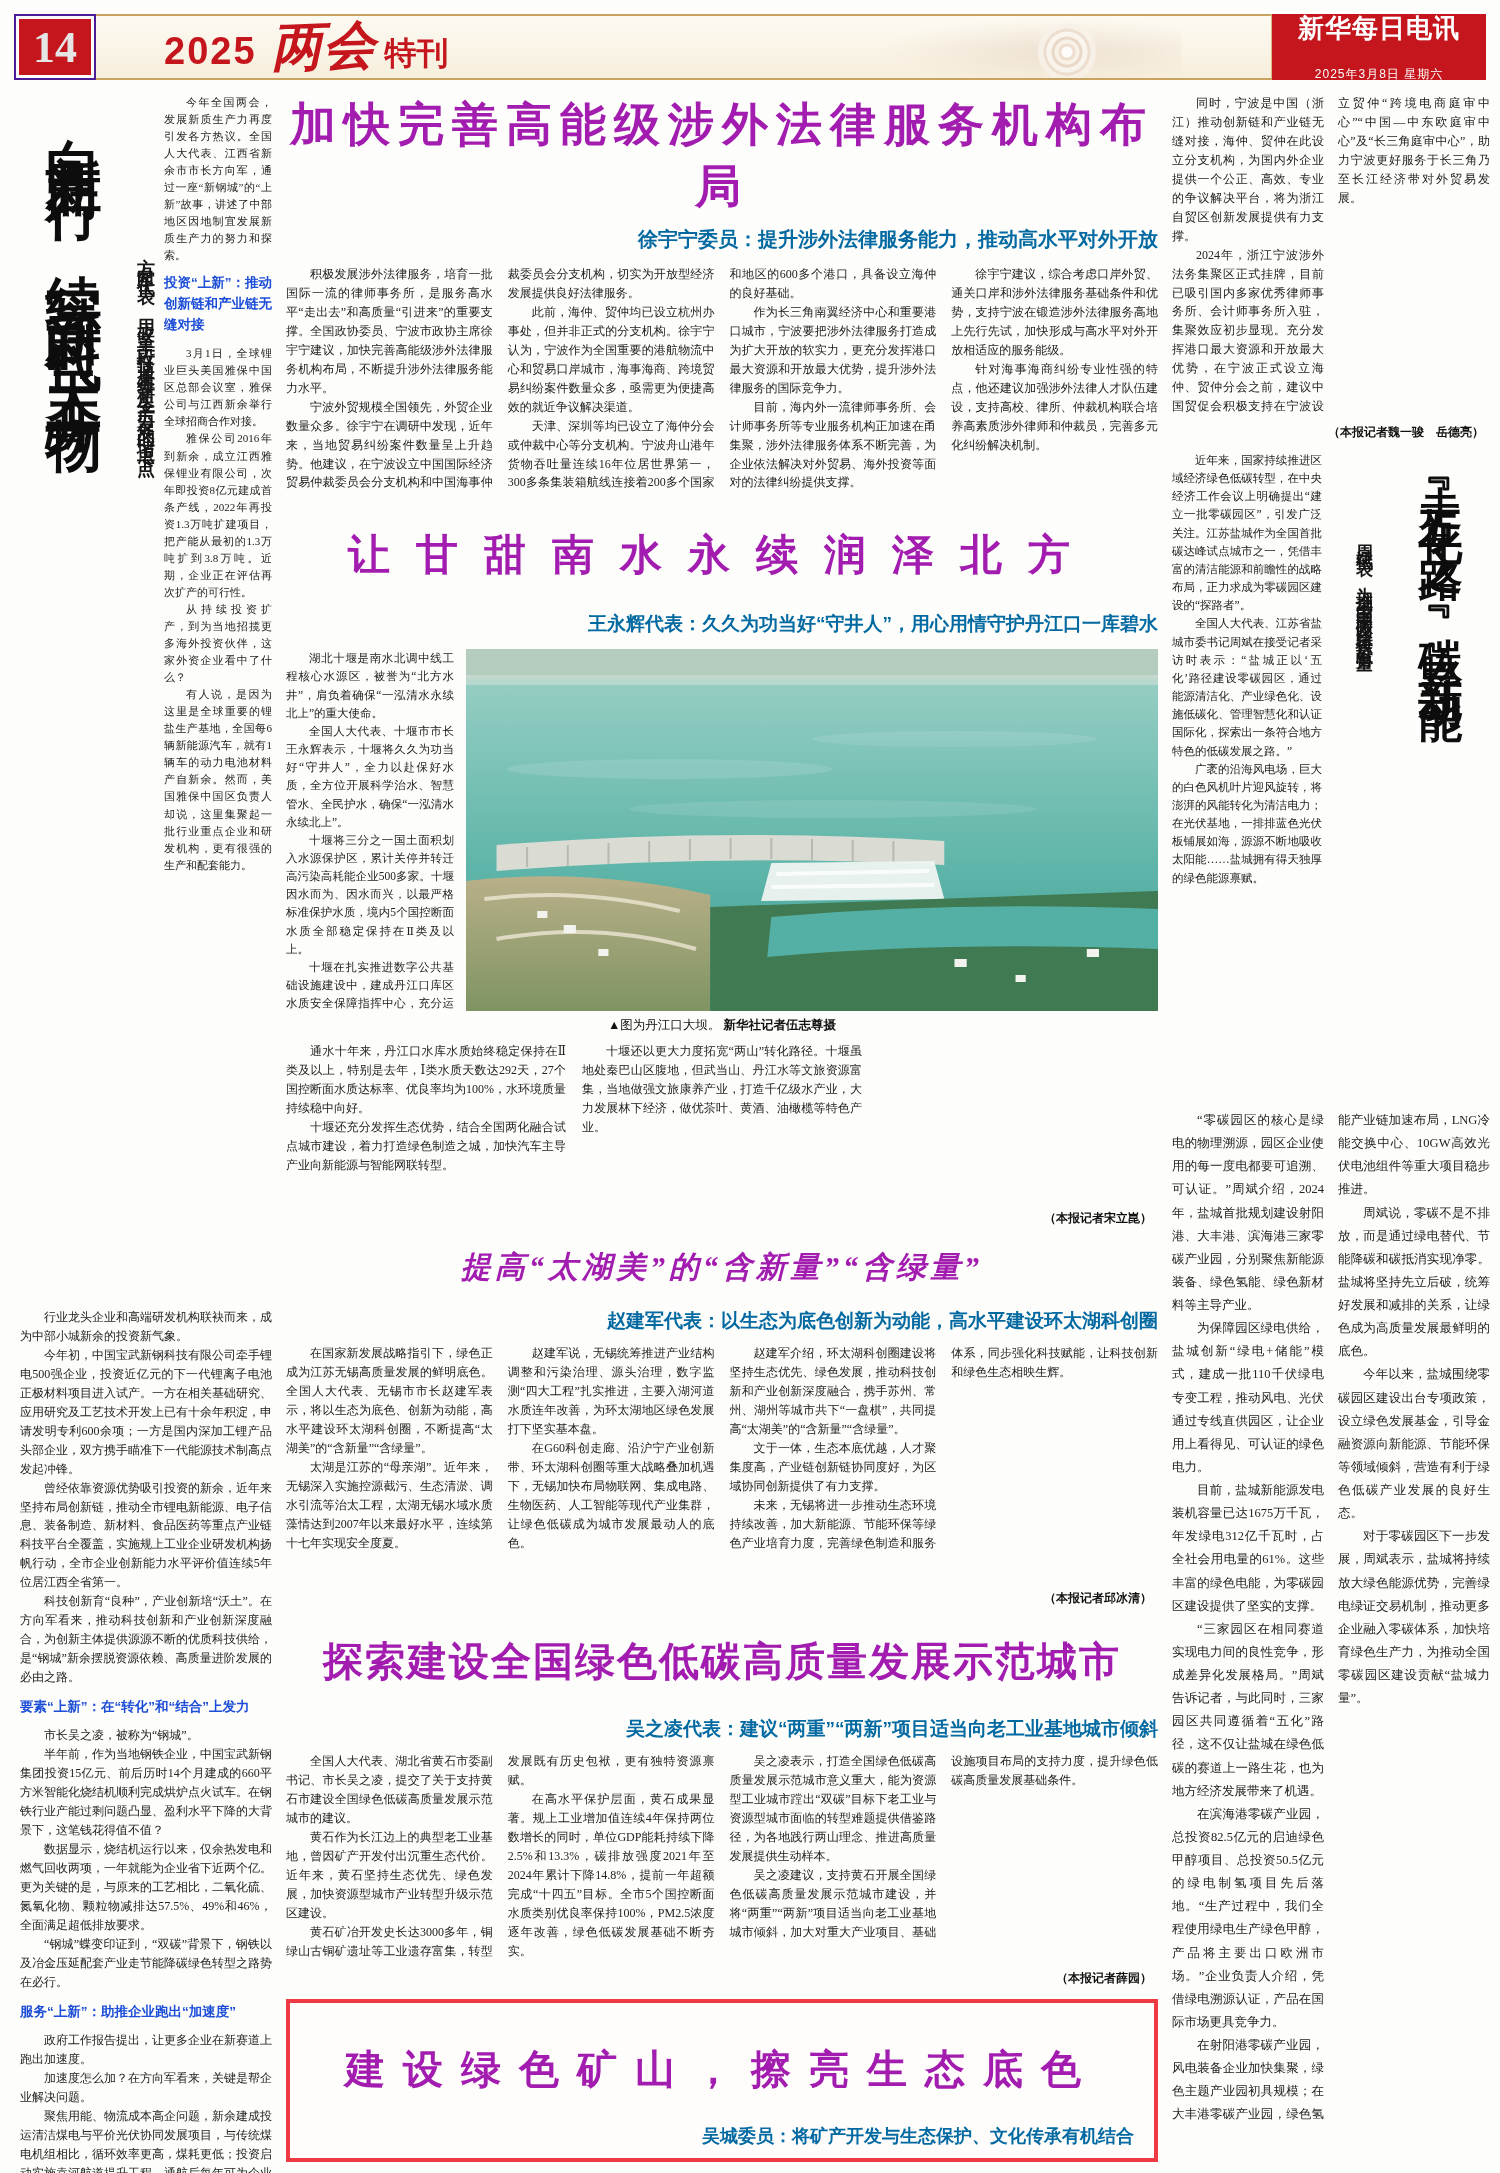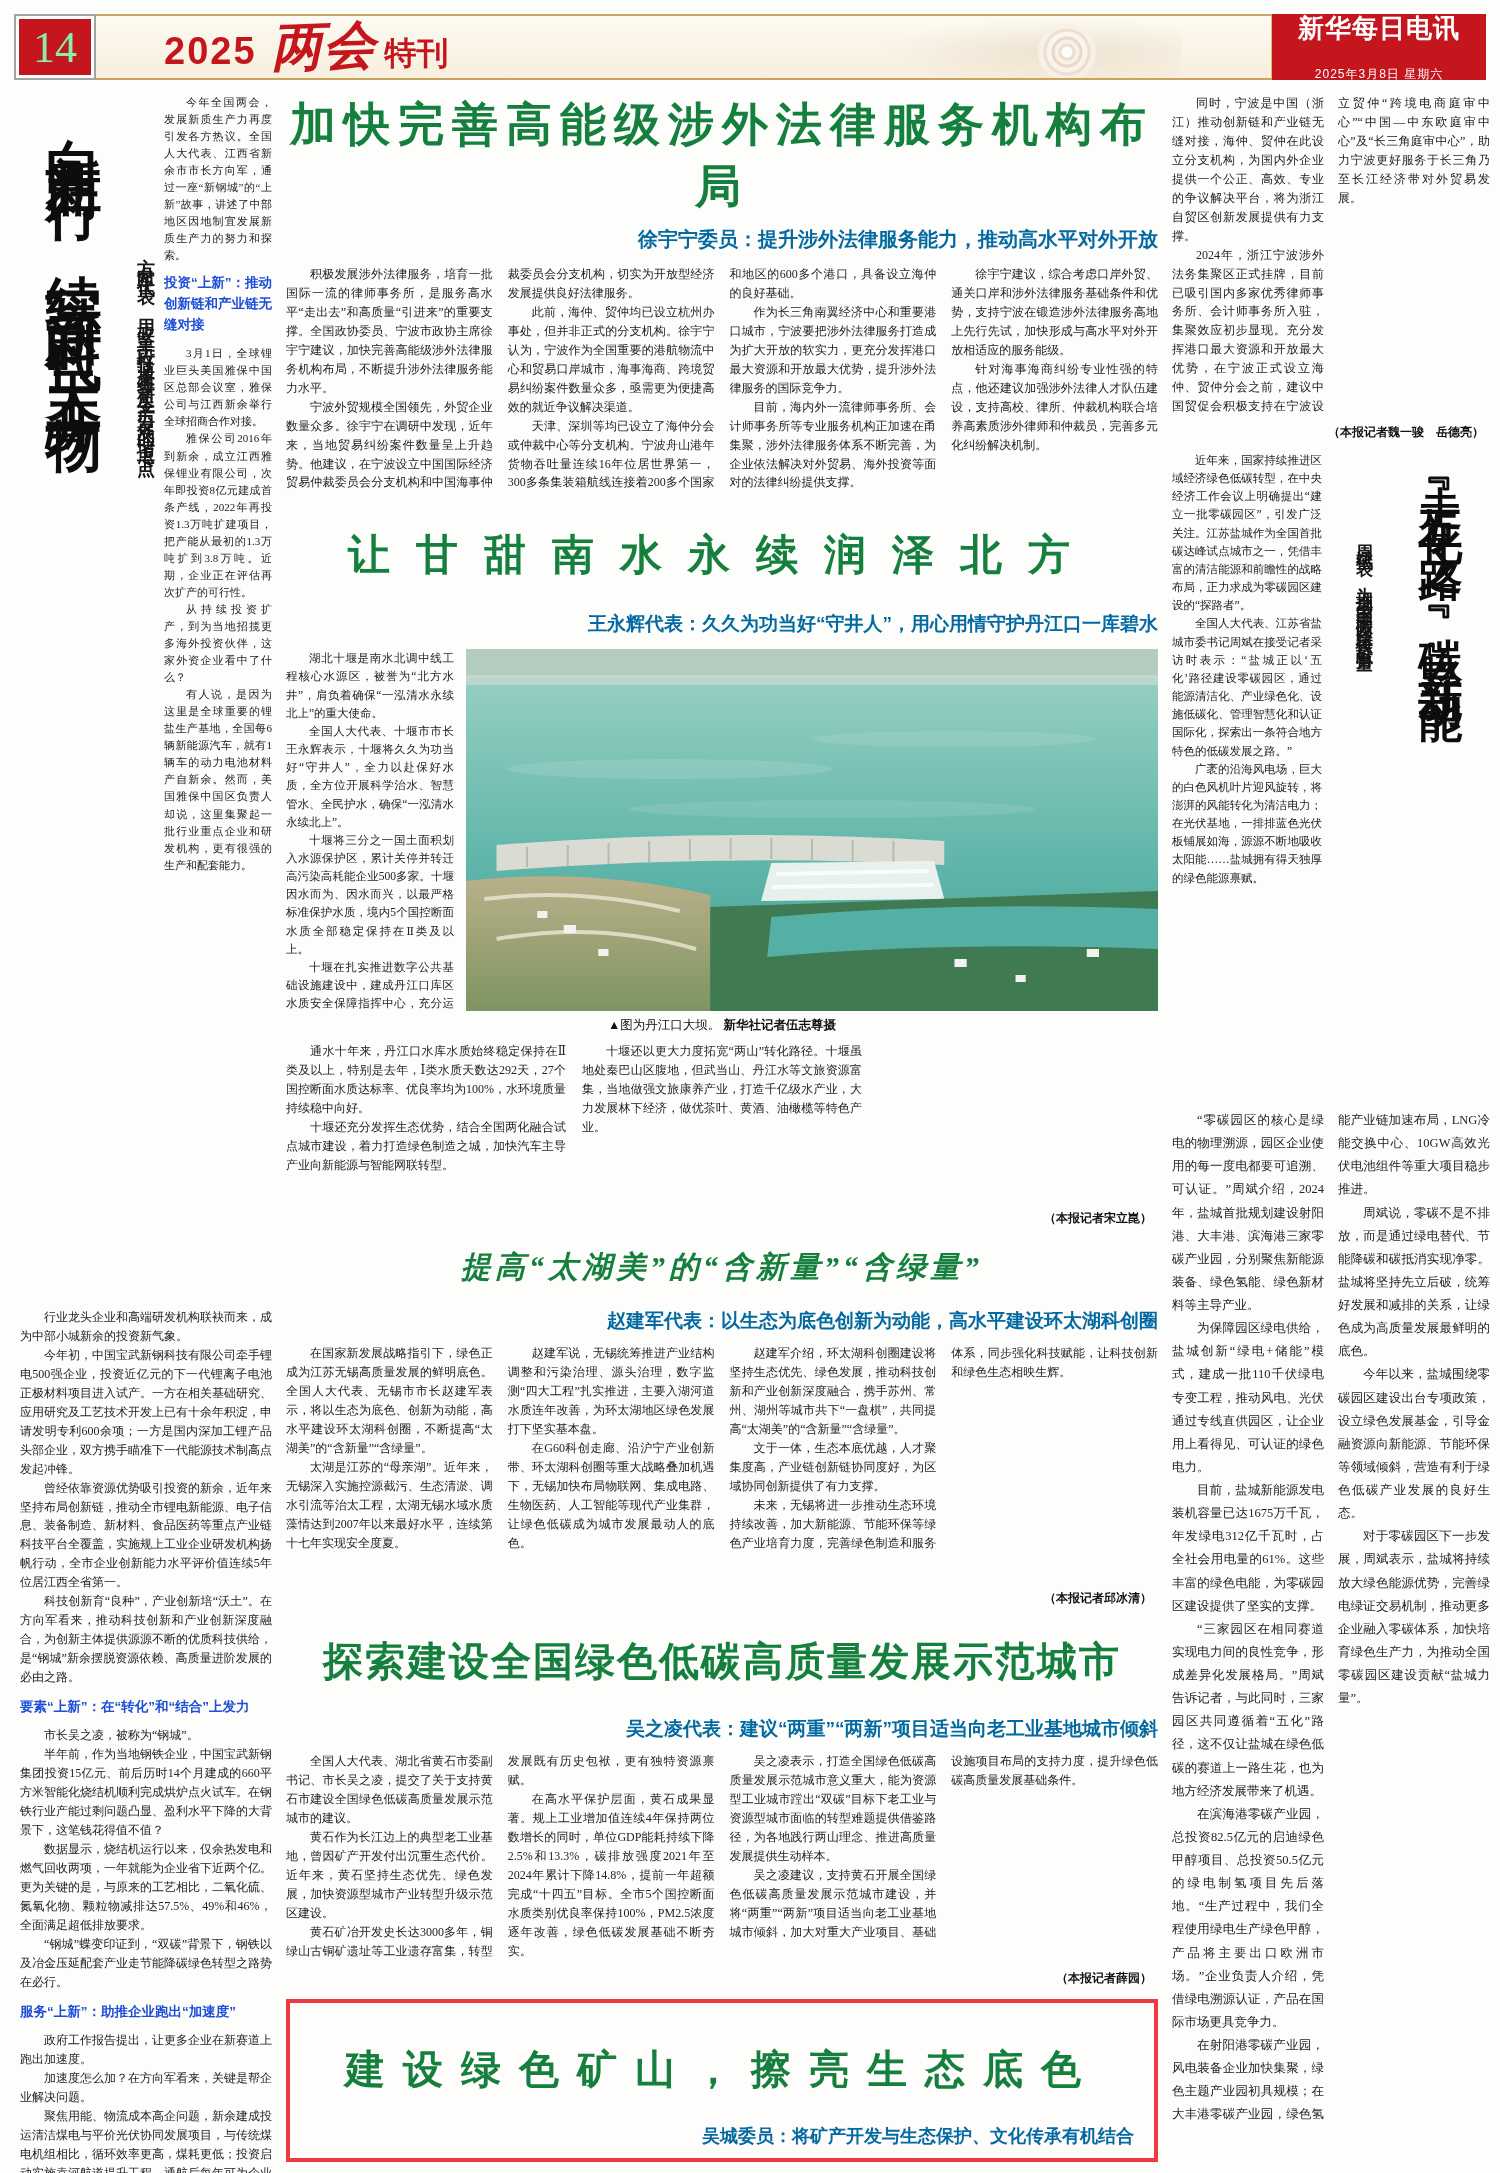--- a/index.html
+++ b/index.html
@@ -1,21 +1,21 @@
 <!DOCTYPE html>
 <html><head>
 <meta charset="utf-8">
 <style>
   html,body{margin:0;padding:0;background:#e9e7e2;}
   .page{position:relative;width:1500px;height:2173px;margin:0 auto;background:#fdfdfb;overflow:hidden;
         font-family:"Liberation Serif","DejaVu Serif",serif;color:#1c1c1c;}
   
   .masthead{position:absolute;left:14px;top:14px;right:14px;height:66px;display:flex;}
-  .pagenum-box{width:78px;background:#c4161c;border:2px solid #a3a3a3;box-shadow:inset 0 0 0 3px #fff;
-        color:#86efac;font-weight:normal;font-size:44px;display:flex;align-items:center;justify-content:center;
+  .pagenum-box{width:78px;background:#c4161c;border:2px solid #4c1d95;box-shadow:inset 0 0 0 3px #fff;
+        color:#e5e5e5;font-weight:bold;font-size:44px;display:flex;align-items:center;justify-content:center;
         font-family:"Liberation Serif",serif;}
   .banner{flex:1;margin:0;position:relative;background:linear-gradient(180deg,#fdfaf2,#f7efdd);
         border-top:2px solid #c9a35f;border-bottom:2px solid #c9a35f;border-right:1px solid #d8bc85;
         display:flex;align-items:center;overflow:hidden;}
   .banner-text{display:flex;align-items:baseline;margin-left:68px;color:#c4161c;z-index:2;}
   .banner-year{font-size:38px;font-weight:900;font-family:"Liberation Sans",sans-serif;letter-spacing:2px;}
   .banner-cal{font-size:52px;font-weight:900;font-style:italic;margin-left:14px;transform:rotate(-2deg);
         font-family:"Liberation Serif",serif;}
   .banner-suffix{font-size:32px;font-weight:900;margin-left:10px;font-family:"Liberation Sans",sans-serif;}
   .pearl{position:absolute;right:90px;top:2px;width:300px;height:62px;opacity:.8;
@@ -29,21 +29,21 @@
   
   .content{position:absolute;left:20px;top:94px;width:1470px;bottom:8px;display:flex;}
   .col-left{width:252px;flex:none;}
   .col-center{width:872px;flex:none;margin-left:14px;}
   .col-right{width:318px;flex:none;margin-left:14px;}
   
   .body{font-size:12px;line-height:1.58;text-align:justify;color:#222;}
   .body p{margin:0;text-indent:2em;}
   .sechead{font-family:"Liberation Sans",sans-serif;font-weight:bold;font-size:13.5px;text-align:left;margin:9px 0;color:#1d4ed8;}
   .byline{text-align:right;font-weight:bold;font-size:12px;font-family:"Liberation Sans",sans-serif;color:#111;padding-right:6px;}
-  .hl{font-family:"Liberation Serif","DejaVu Serif",serif;font-weight:900;color:#15803d;text-align:center;}
+  .hl{font-family:"Liberation Serif","DejaVu Serif",serif;font-weight:900;color:#a21caf;text-align:center;}
   .sub{font-family:"Liberation Sans","DejaVu Sans",sans-serif;font-weight:bold;text-align:right;color:#0369a1;}
   .vtext{writing-mode:vertical-rl;text-orientation:upright;}
   .clip{overflow:hidden;}
   
   .a1-top{display:flex;height:1206px;overflow:hidden;}
   .a1-hl{font-size:56px;font-weight:900;letter-spacing:16px;width:92px;font-family:"Liberation Serif",serif;color:#0d0d0d;}
   .a1-sub{font-size:18px;font-weight:bold;font-family:"Liberation Sans",sans-serif;letter-spacing:7px;width:46px;padding-top:150px;color:#161616;}
   .a1-narrow{width:108px;margin-left:6px;font-size:11px;line-height:1.55;}
   .a1-wide{margin-top:8px;height:938px;}
   

